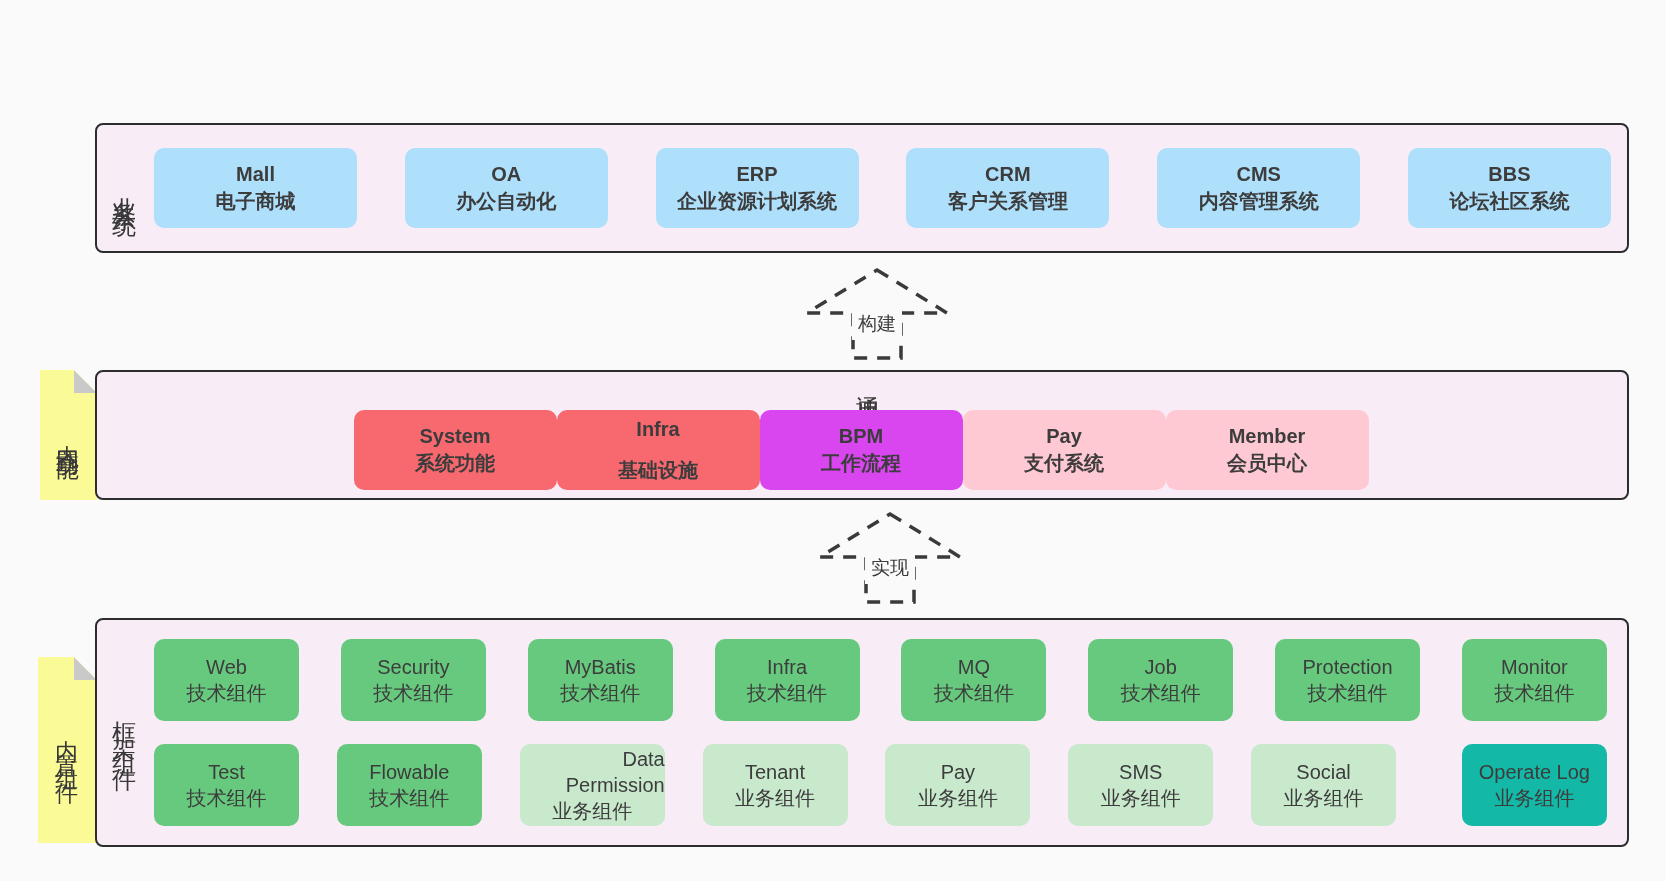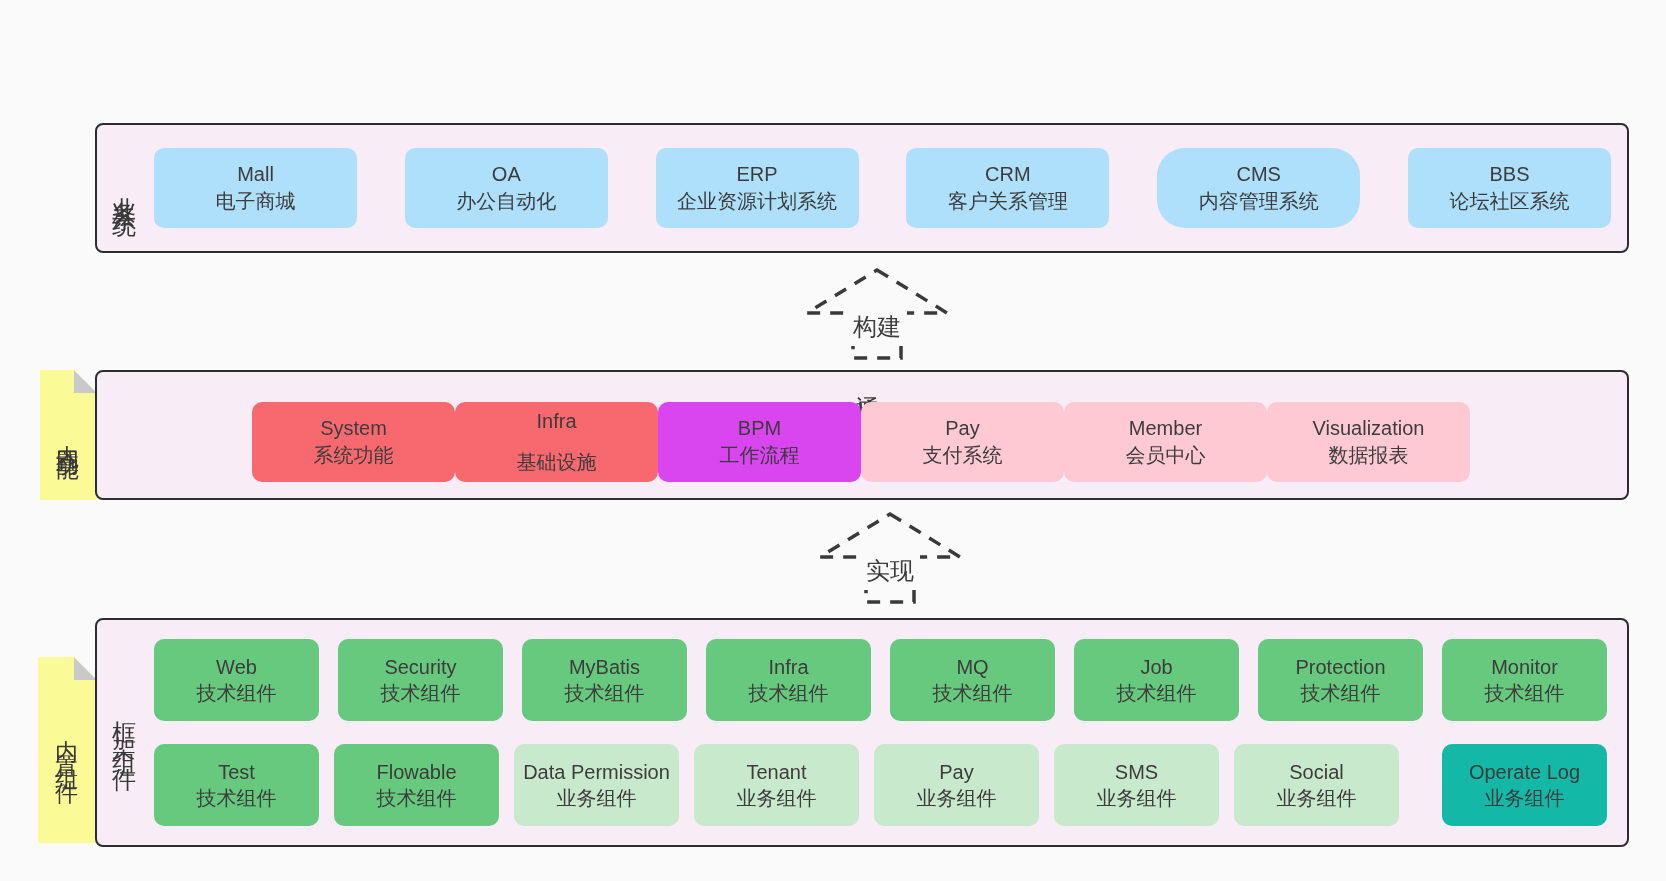--- a/index.html
+++ b/index.html
@@ -26,36 +26,36 @@
   .band-label {
     writing-mode: vertical-rl; text-orientation: upright;
     font-size: 24px; letter-spacing: 5px; color: #383838;
     margin-left: 13px; width: 30px; text-align: center;
     flex: 0 0 30px;
   }
   .band-3 .band-label { letter-spacing: 16px; }
 
   .boxes {
     flex: 1; display: flex; justify-content: space-between;
-    align-items: flex-start; padding: 0 16px 0 14px;
+    align-items: center; padding: 0 16px 0 14px; font-weight: bold;
   }
   .boxes-col {
     flex: 1; display: flex; flex-direction: column; gap: 23px;
     padding: 0 20px 0 14px;
   }
   .boxes-row { display: flex; justify-content: space-between; }
 
   .box {
     border-radius: 10px;
     display: flex; flex-direction: column; justify-content: center;
     align-items: center; text-align: center;
     font-size: 20px; line-height: 1.36;
   }
   .band-1 .box, .band-2 .box { width: 203px; height: 80px; }
-  .band-3 .box { width: 165px; height: 82px; line-height: 1.3; text-align: right; }
+  .band-3 .box { width: 145px; height: 82px; line-height: 1.3; text-align: right; }
 
   
   .sticky {
     position: absolute; background: #fafa96;
     clip-path: polygon(0 0, calc(100% - 23px) 0, 100% 23px, 100% 100%, 0 100%);
     display: flex; align-items: center; justify-content: center;
   }
   .sticky-2 { left: 40px; top: 370px; width: 57px; height: 130px; }
   .sticky-3 { left: 38px; top: 657px; width: 59px; height: 186px; }
   .fold {
@@ -73,21 +73,21 @@
   .arrow { position: absolute; width: 150px; height: 95px; }
   .arrow-1 { left: 802px; top: 266px; }
   .arrow-2 { left: 815px; top: 510px; }
   .arrow svg { width: 100%; height: 100%; display: block; }
   .arrow polygon {
     fill: none; stroke: #3a3a3a; stroke-width: 3.5;
     stroke-dasharray: 13 10;
   }
   .arrow-label {
     position: absolute; left: 50%; top: 42px; transform: translateX(-50%);
-    background: #fafafa; padding: 3px 6px; font-size: 24px;
+    background: #fafafa; padding: 3px 6px; font-size: 19px;
     white-space: nowrap;
   }
 </style>
 </head>
 <body style="background: rgb(250, 250, 250); color: rgb(60, 60, 60);">
 
 <div class="sticky sticky-2" style="background: rgb(250, 250, 150);">
   <div class="fold" style="background: rgb(201, 201, 201);"></div>
   <div class="sticky-label">内置功能</div>
 </div>
@@ -108,21 +108,21 @@
     <div class="box-desc">办公自动化</div>
   </div>
       <div class="box" style="background: rgb(174, 223, 251);">
     <div class="box-name">ERP</div>
     <div class="box-desc">企业资源计划系统</div>
   </div>
       <div class="box" style="background: rgb(174, 223, 251);">
     <div class="box-name">CRM</div>
     <div class="box-desc">客户关系管理</div>
   </div>
-      <div class="box" style="background: rgb(174, 223, 251); border-radius: 28px;">
+      <div class="box" style="background: rgb(174, 223, 251);">
     <div class="box-name">CMS</div>
     <div class="box-desc">内容管理系统</div>
   </div>
       <div class="box" style="background: rgb(174, 223, 251);">
     <div class="box-name">BBS</div>
     <div class="box-desc">论坛社区系统</div>
   </div>
     </div>
 </div>
 
@@ -149,24 +149,20 @@
     <div class="box-desc">工作流程</div>
   </div>
       <div class="box" style="background: rgb(255, 201, 211);">
     <div class="box-name">Pay</div>
     <div class="box-desc">支付系统</div>
   </div>
       <div class="box" style="background: rgb(255, 201, 211);">
     <div class="box-name">Member</div>
     <div class="box-desc">会员中心</div>
   </div>
-      <div class="box" style="background: rgb(255, 201, 211);">
-    <div class="box-name">Visualization</div>
-    <div class="box-desc">数据报表</div>
-  </div>
     </div>
 </div>
 
 <div class="arrow arrow-2">
   <svg viewBox="0 0 150 95">
     <polygon points="75,4 145,47 99,47 99,92 51,92 51,47 5,47"></polygon>
   </svg>
   <div class="arrow-label">实现</div>
 </div>
 

